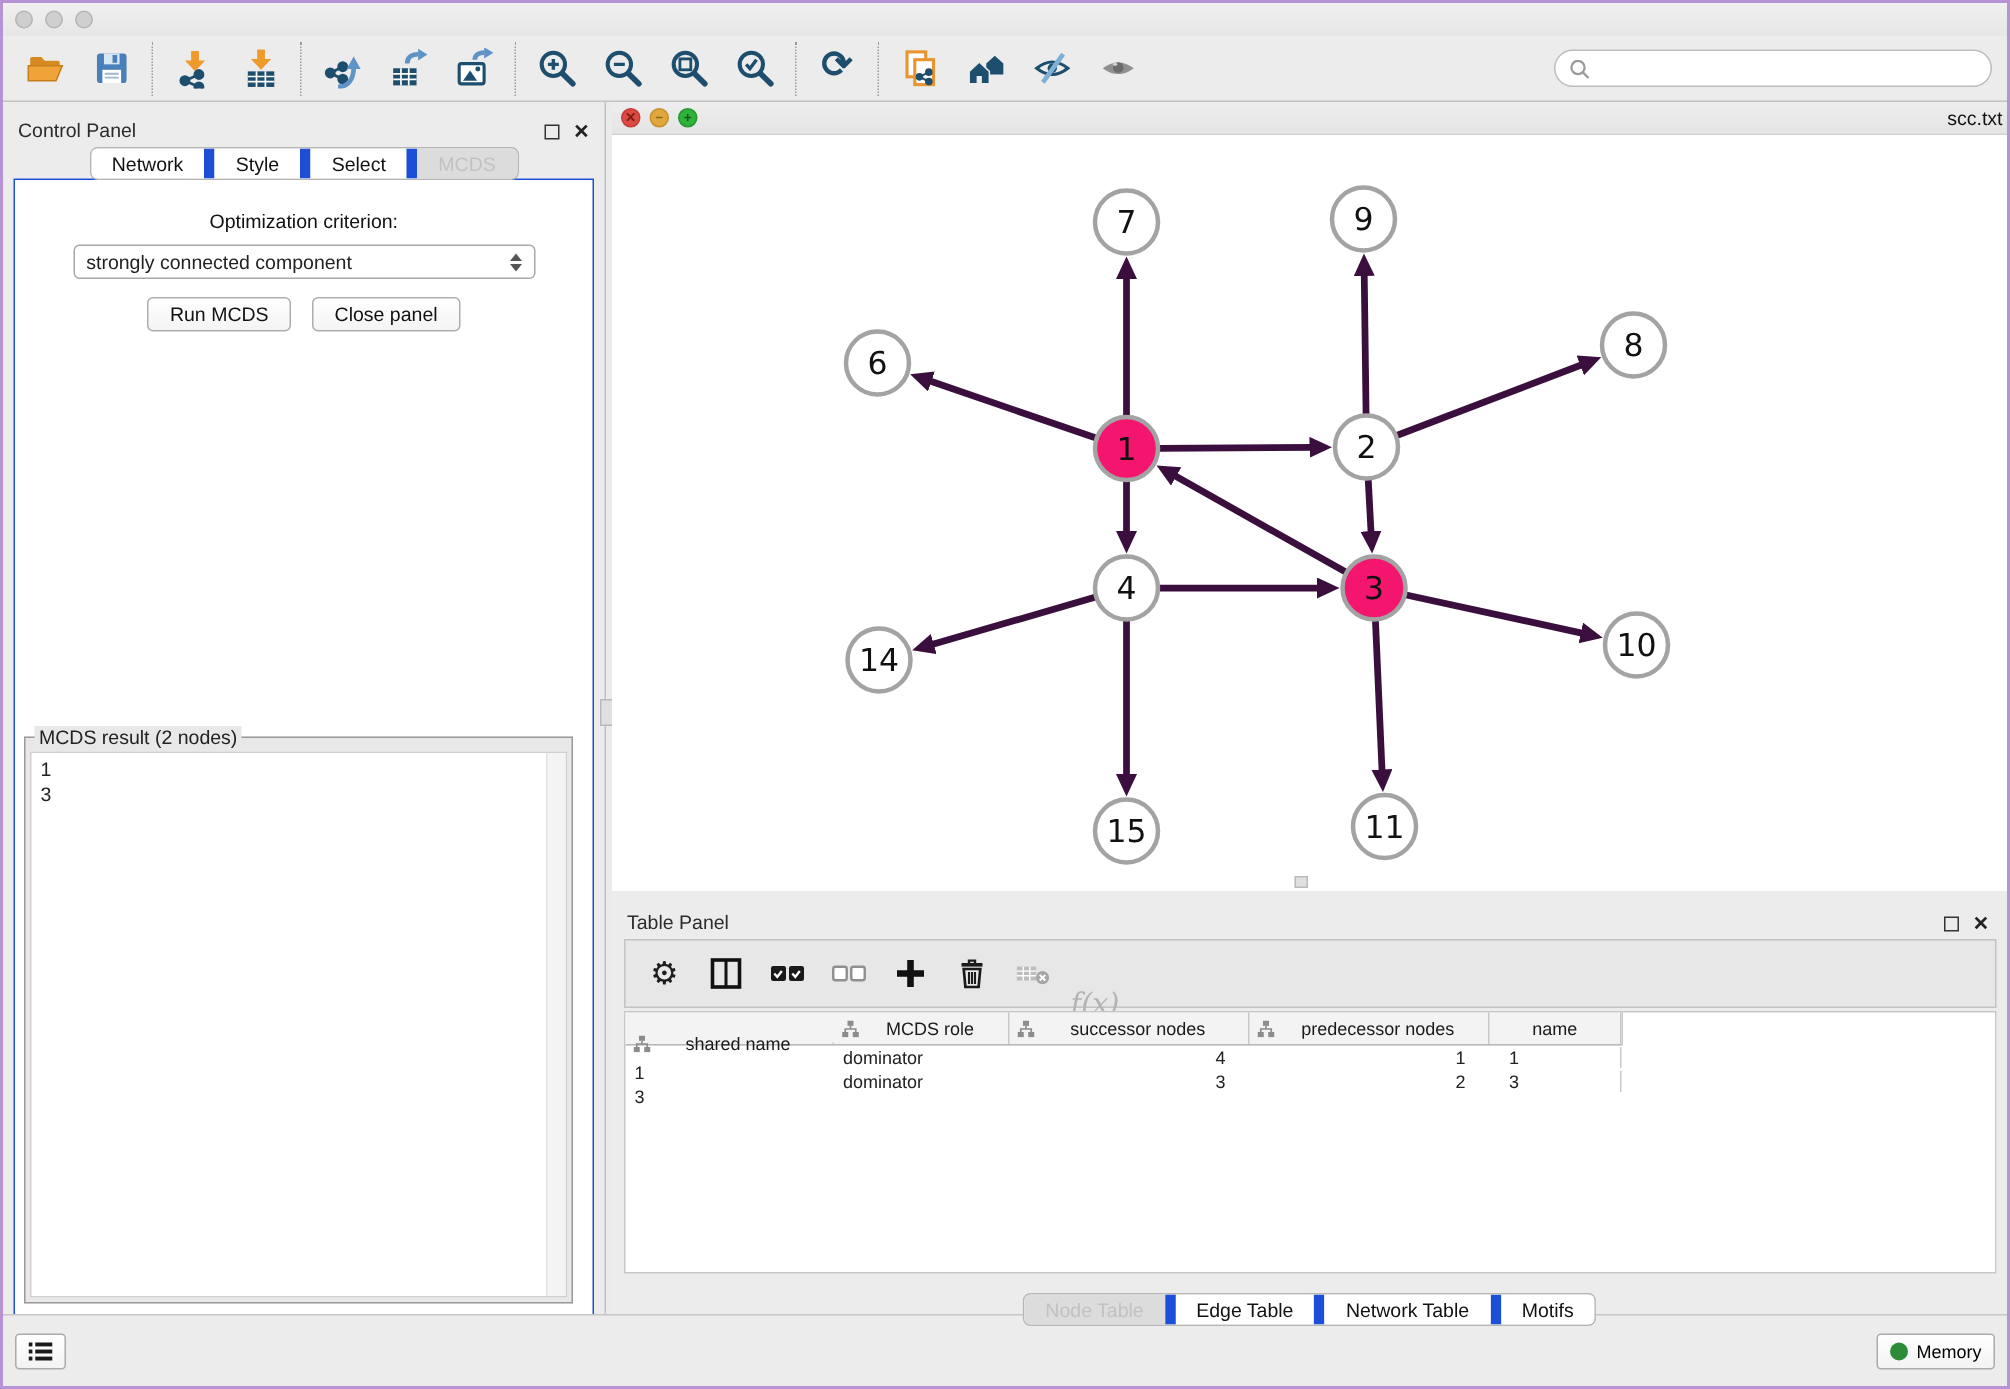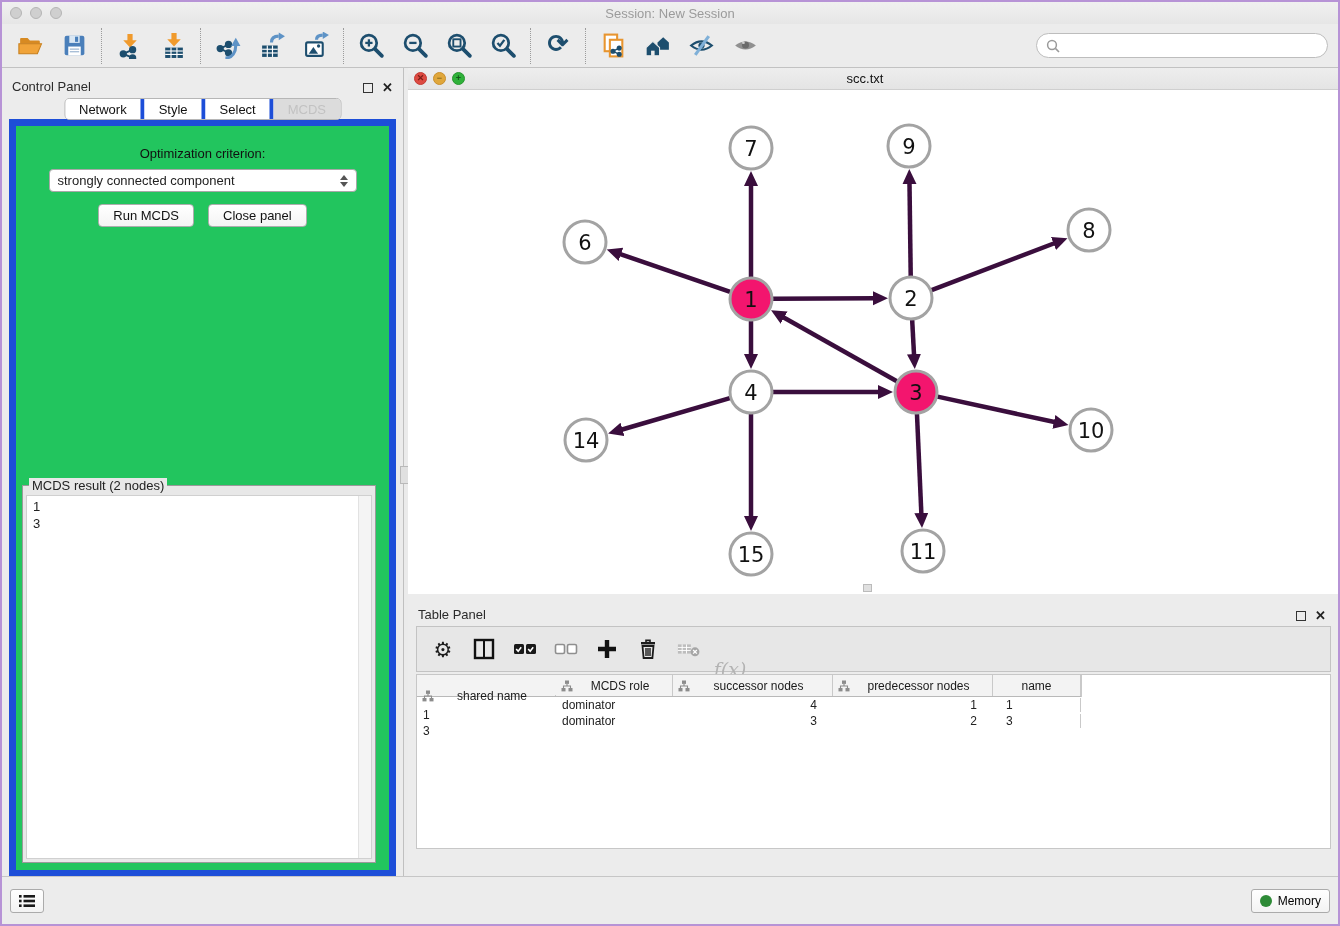--- a/index.html
+++ b/index.html
@@ -29,25 +29,25 @@
   .searchbox input { border:none; outline:none; flex:1; font-size:13px; background:transparent; }
   .glyph-refresh { font-size:25px; font-weight:bold; color:#1d4e6e; line-height:1; transform:translateY(-2px); }
   
   .control-panel { position:absolute; left:0; top:66px; width:401px; bottom:36px; }
   .panel-head { height:26px; display:flex; align-items:flex-end; padding:0 10px; }
   .panel-title { font-size:13px; color:#2b2b2b; }
   .panel-btns { margin-left:auto; display:flex; gap:9px; align-items:center; }
   .float-ico { width:10px; height:10px; border:1.6px solid #333; }
   .close-ico { font-size:13px; font-weight:bold; color:#222; line-height:1; }
   .cp-content { position:absolute; left:7px; right:7px; top:51px; bottom:11px;
-    border:7px solid #1d4ed8; background:#22c55e; }
+    border:1px solid #1d4ed8; background:#ffffff; }
   .seg-tabs { position:absolute; top:30px; left:50%; transform:translateX(-50%); display:flex; z-index:5;
     border-radius:5px; overflow:hidden; border:1px solid #b6b6b6; background:#fff; height:22px; }
   .seg { font-size:13px; padding:0 14px; display:flex; align-items:center; justify-content:center;
-    border-right:4px solid #1d4ed8; background:#fff; color:#111; white-space:nowrap; }
+    border-right:7px solid #1d4ed8; background:#fff; color:#111; white-space:nowrap; }
   .seg:last-child { border-right:none; }
   .seg.sel { background:#dcdcdc; color:#c2c2c2; }
   .opt-label { text-align:center; margin-top:20px; font-size:13px; color:#111; }
   .dropdown { margin:8px auto 0; width:308px; height:23px; background:#fff; border:1px solid #a8a8a8;
     border-radius:4px; display:flex; align-items:center; padding:0 8px; font-size:13px; }
   .dd-arrows { margin-left:auto; display:flex; flex-direction:column; gap:2px; }
   .dd-arrows i { display:block; width:0; height:0; border-left:4px solid transparent; border-right:4px solid transparent; }
   .dd-up { border-bottom:5px solid #555; }
   .dd-down { border-top:5px solid #555; }
   .btn-row { display:flex; justify-content:center; gap:14px; margin-top:12px; }
@@ -66,21 +66,21 @@
   .h-handle { position:absolute; left:455px; bottom:2px; width:9px; height:8px; background:#e0e0e0; border:1px solid #bbb; }
   
   .net-window { position:absolute; left:406px; top:66px; right:0; height:526px; background:#fff; }
   .net-titlebar { height:22px; background:linear-gradient(#eee,#e4e4e4); border-bottom:1px solid #cfcfcf;
     display:flex; align-items:center; position:relative; }
   .mac { width:13px; height:13px; border-radius:50%; display:flex; align-items:center; justify-content:center;
     font-size:9px; font-weight:bold; line-height:1; }
   .mac-red { background:#dd4a41; border:1px solid #c33b34; color:#7b1d16; }
   .mac-yellow { background:#e0a73b; border:1px solid #c98f2d; color:#8a6d1d; }
   .mac-green { background:#2fb13a; border:1px solid #27962f; color:#14591a; }
-  .net-title { position:absolute; left:0; right:16px; text-align:center; font-size:13px; color:#111; }
+  .net-title { position:absolute; left:0; right:3px; text-align:right; font-size:13px; color:#111; }
   .net-canvas { position:relative; width:100%; height:504px; background:#fff; }
   
   .table-panel { position:absolute; left:406px; top:594px; right:0; bottom:36px; background:#ececec; }
   .tp-toolbar { position:absolute; left:8px; right:7px; top:30px; height:46px; background:#e7e7e7;
     border:1px solid #c3c3c3; display:flex; align-items:center; padding-left:14px; gap:17px; }
   .tp-tool { width:24px; height:24px; display:flex; align-items:center; justify-content:center; }
   .gear-glyph { font-size:21px; color:#1d1d1d; line-height:1; }
   .fx { font-family:"DejaVu Serif", serif; font-style:italic; font-size:19px; color:#b3b3b3;margin-top:40px; }
   .tp-table { position:absolute; left:8px; right:7px; top:78px; height:175px; background:#fff;
     border:1px solid #c7c7c7; font-size:12px; }
@@ -104,21 +104,20 @@
 </style>
 </head>
 <body>
 
 <div class="titlebar">
   <div class="traffic">
     <span class="tl"></span>
     <span class="tl"></span>
     <span class="tl"></span>
   </div>
-  <div class="app-title">Session: New Session</div>
 </div>
 
 <div class="toolbar">
   <div class="tgroup">
     <span class="tool">
       <svg width="27" height="27" viewBox="0 0 26 26">
           <path d="M3 7c0-.7.5-1.2 1.2-1.2h6l2.2 2.4h8.4c.7 0 1.2.5 1.2 1.2v1.8H3z" fill="#d78a22"></path>
           <path d="M1.8 11.4h21.8L19.6 21H1.8z" fill="#f0a339" stroke="#c77f1c" stroke-width="1"></path>
         </svg>
     </span>
@@ -494,20 +493,26 @@
       <span class="td c4 name-l">1</span>
     </div>
     <div class="trow">
       <span class="td c0">3</span>
       <span class="td c1">dominator</span>
       <span class="td c2 num-r">3</span>
       <span class="td c3 num-r">2</span>
       <span class="td c4 name-l">3</span>
     </div>
   </div>
+  <div class="tp-tabs seg-tabs" style="position:absolute; top:auto; bottom:4px;">
+    <span class="seg sel">Node Table</span>
+    <span class="seg">Edge Table</span>
+    <span class="seg">Network Table</span>
+    <span class="seg">Motifs</span>
+  </div>
 </div>
 
 <div class="statusbar">
   <button class="sbtn">
     <svg width="16" height="14" viewBox="0 0 16 14">
         <g fill="#1a1a1a">
           <rect x="0" y="1" width="2.6" height="2.6"></rect>
           <rect x="4.5" y="1" width="11.5" height="2.6"></rect>
           <rect x="0" y="5.7" width="2.6" height="2.6"></rect>
           <rect x="4.5" y="5.7" width="11.5" height="2.6"></rect>

